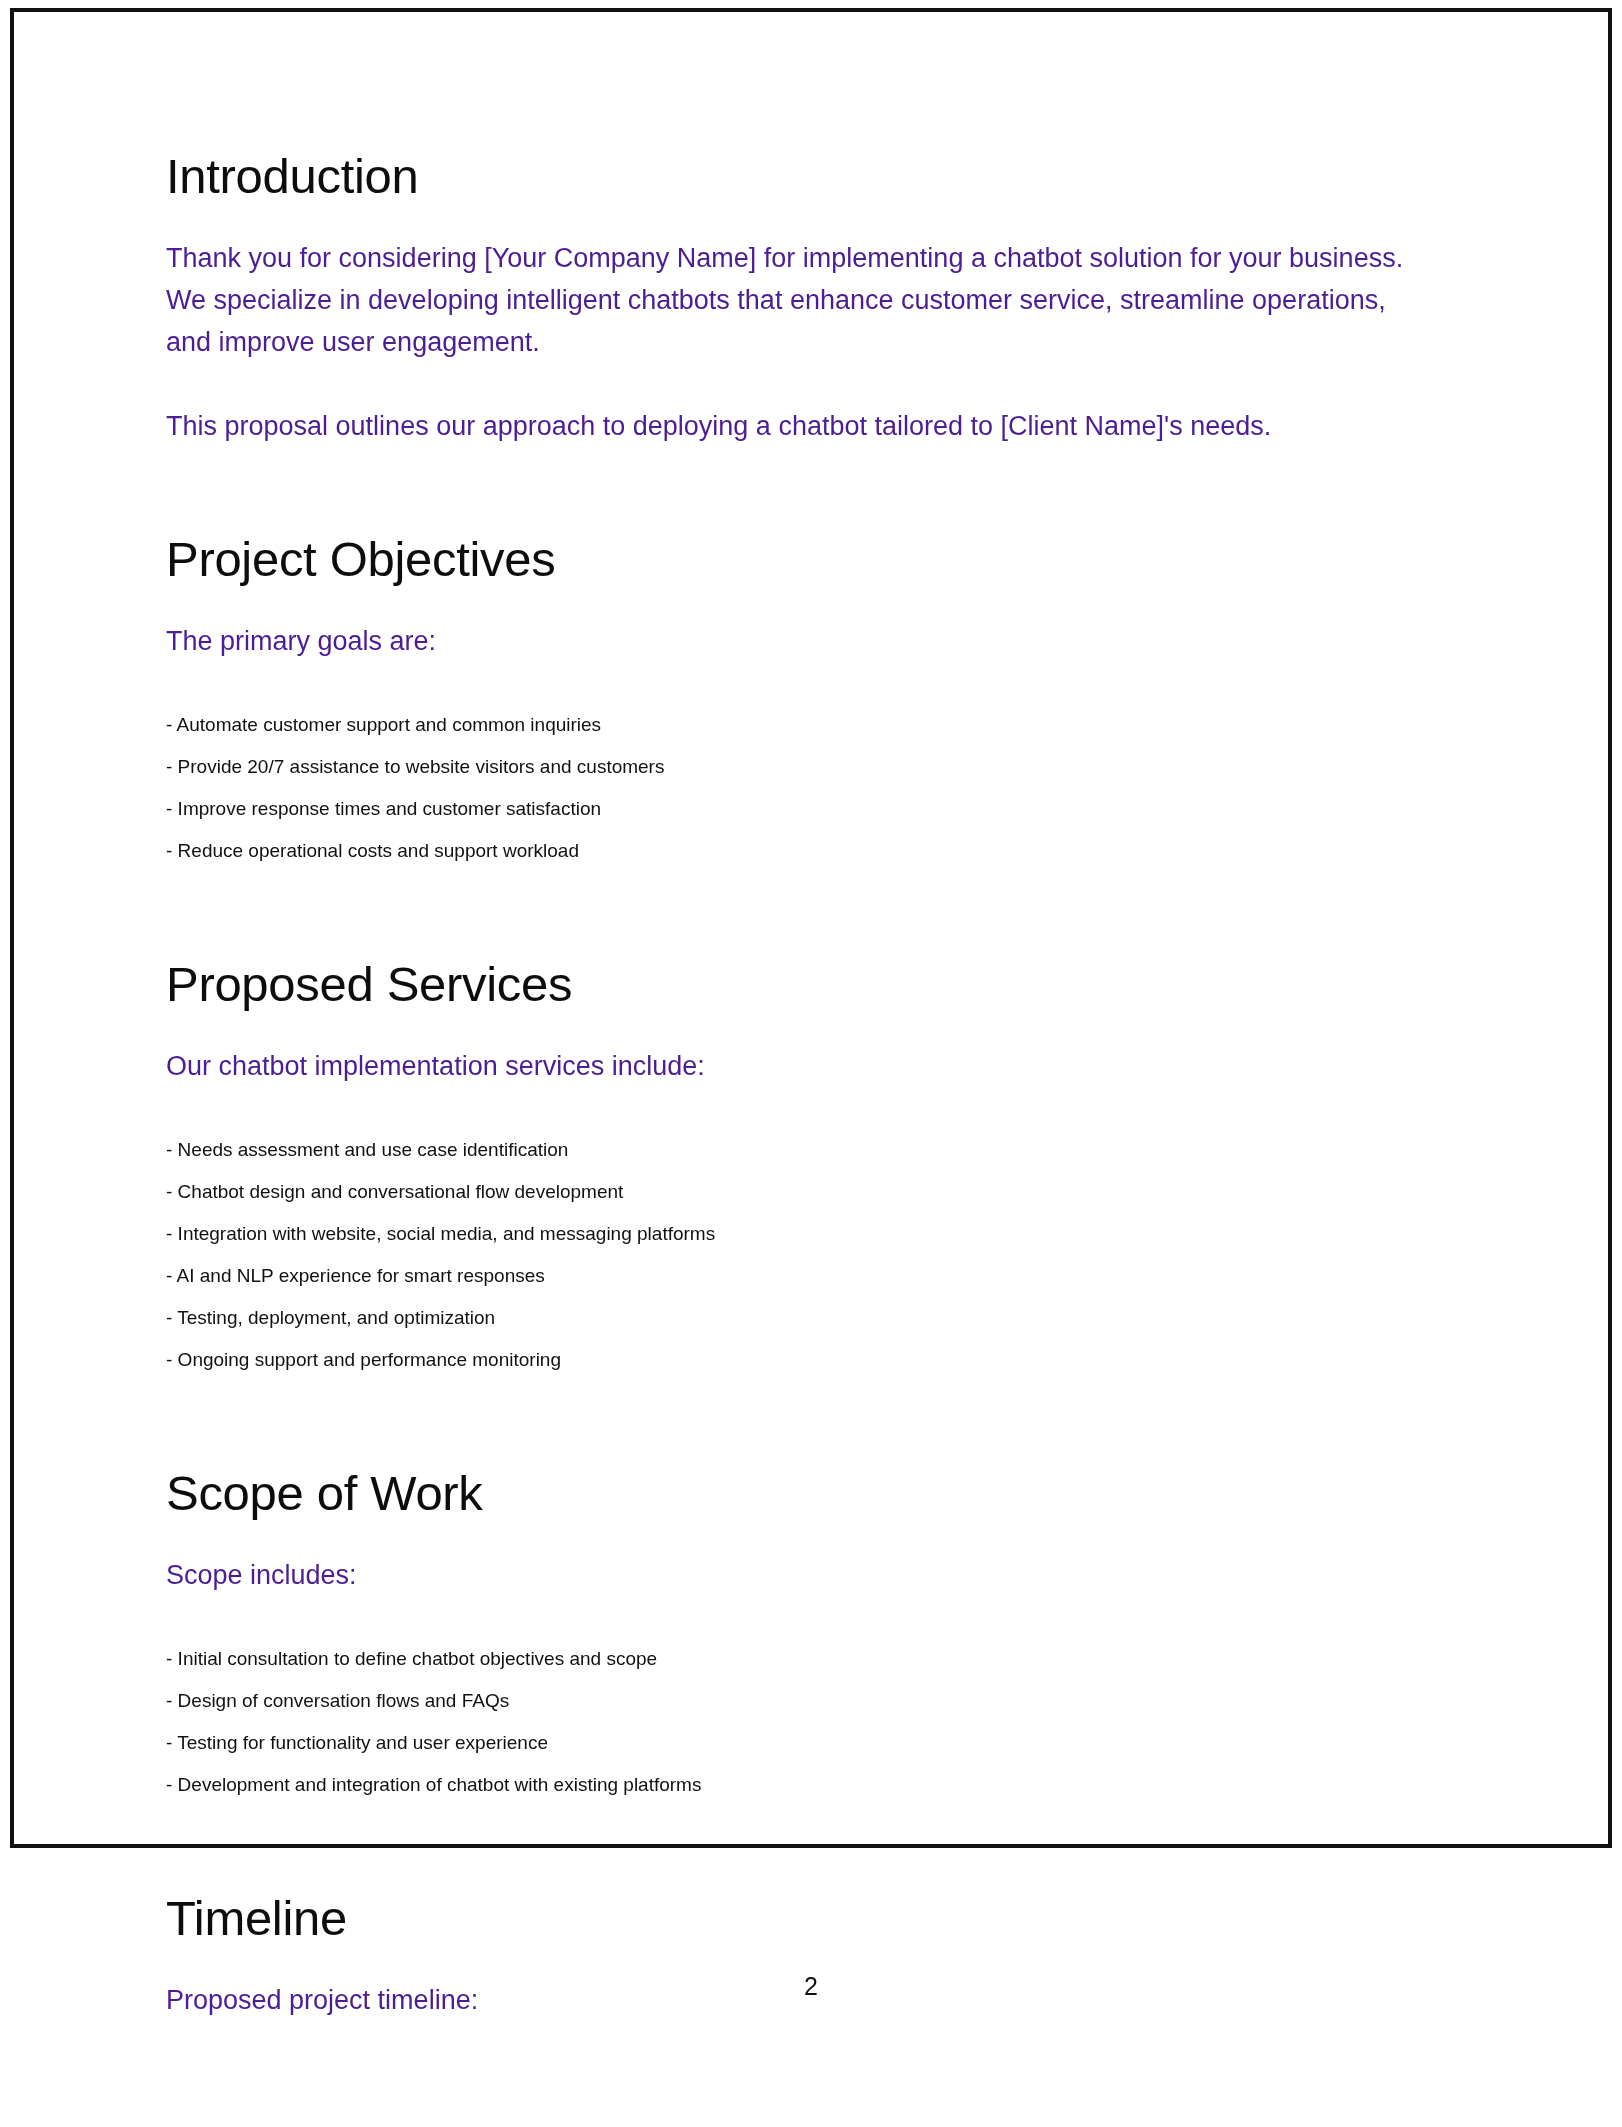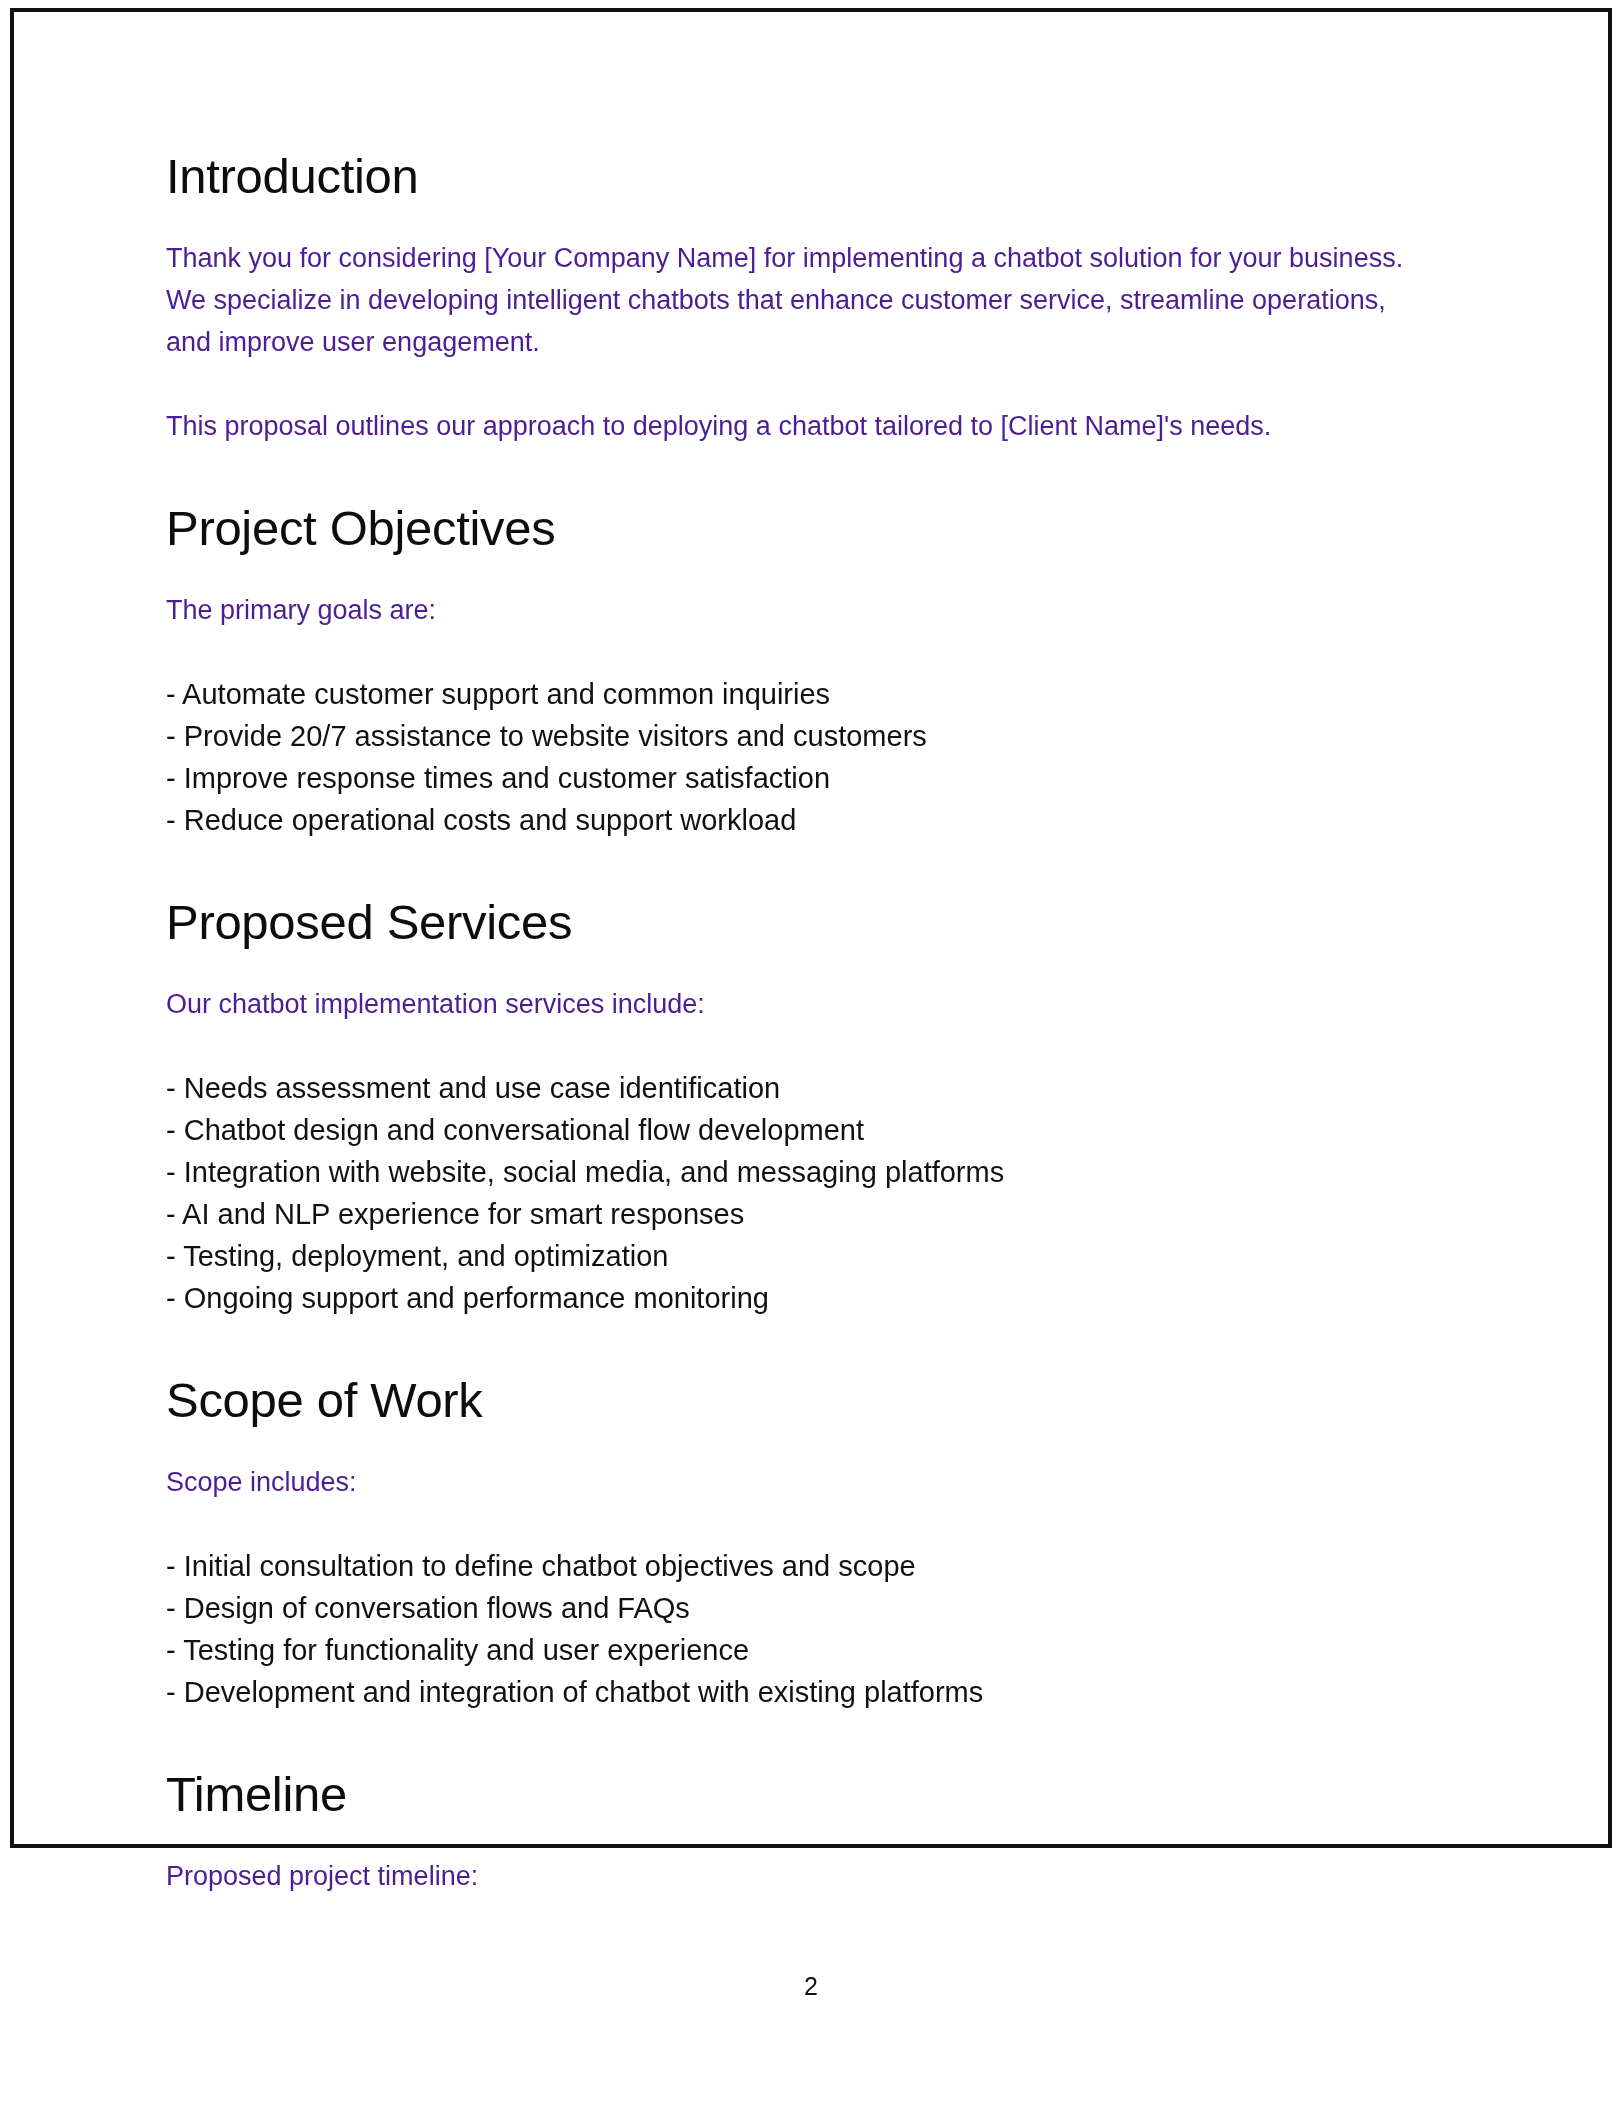--- a/index.html
+++ b/index.html
@@ -42,41 +42,41 @@
     line-height: 1.08;
     letter-spacing: -0.3px;
     color: #0d0d0d;
     margin: 0;
     padding: 0;
   }
   .section {
     margin: 0;
   }
   .section.first { margin-top: 0; }
-  .section.spaced { margin-top: 55px; }
+  .section.spaced { margin-top: 86px; }
   .heading-gap { height: 34px; }
   p.para {
     font-family: "Liberation Sans", sans-serif;
     font-size: 27px;
     line-height: 42px;
     color: #4c1d95;
     margin: 0;
     padding: 0;
     max-width: 1255px;
     text-align: left;
   }
   .para-gap { height: 42px; }
   ul.dash-list {
     list-style: none;
     margin: 0;
     padding: 0;
   }
   ul.dash-list li {
     font-family: "Liberation Sans", sans-serif;
-    font-size: 29px;
+    font-size: 19px;
     line-height: 42px;
     color: #111111;
     margin: 0;
     padding: 0;
     white-space: nowrap;
   }
   .page-number {
     position: absolute;
     left: 0;
     right: 0;

